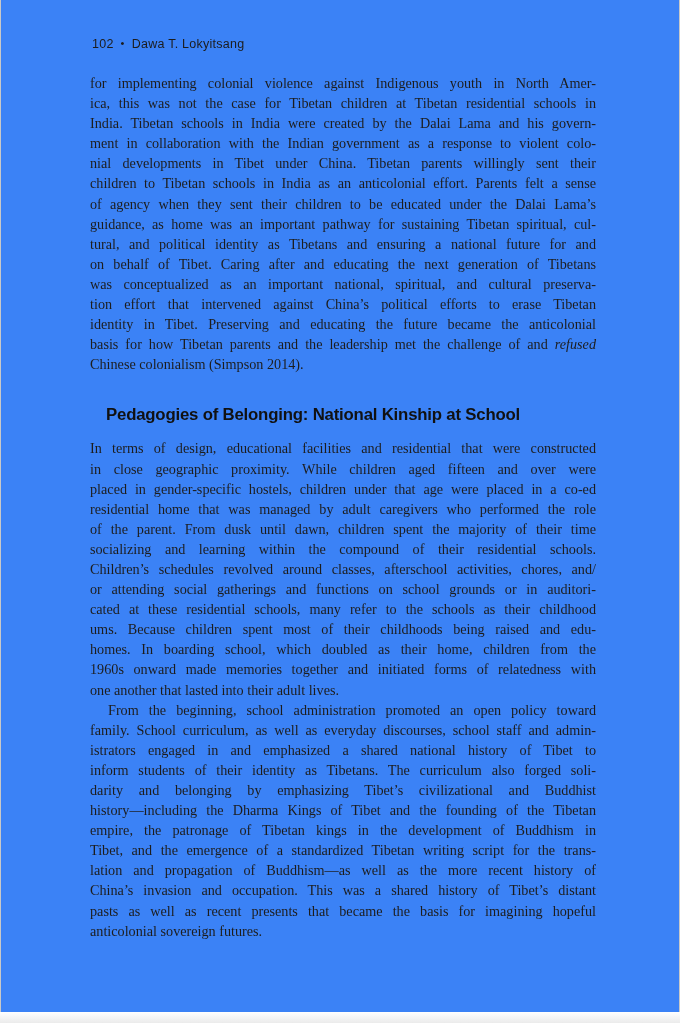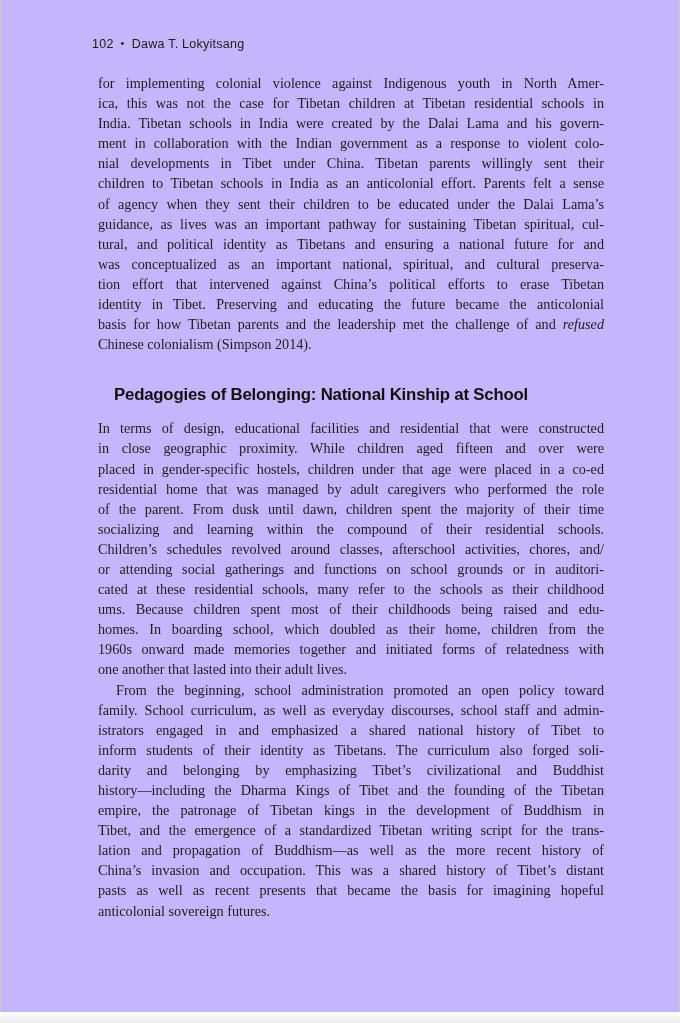--- a/index.html
+++ b/index.html
@@ -4,21 +4,21 @@
 <style>
   html, body {
     margin: 0;
     padding: 0;
     background: #ffffff;
   }
   .page {
     position: relative;
     width: 680px;
     height: 1023px;
-    background: #c4b5fd;
+    background: #3b82f6;
     overflow: hidden;
     font-family: "Liberation Serif", "DejaVu Serif", serif;
   }
   .page-edge {
     position: absolute;
     top: 0;
     bottom: 0;
     width: 1px;
     background: #c8c8c8;
   }
@@ -44,21 +44,21 @@
   }
   .running-header .bullet {
     display: inline-block;
     font-size: 11px;
     margin: 0 7px;
     transform: translateY(-1px);
   }
   .body-text {
     position: absolute;
     top: 73px;
-    left: 98px;
+    left: 90px;
     width: 506px;
     color: #1d1d1d;
     font-size: 14.2px;
   }
   .paragraph { margin: 0; }
   .line {
     line-height: 20.1px;
     text-align: justify;
     text-align-last: justify;
     text-justify: inter-word;
@@ -96,22 +96,23 @@
 
   <div class="body-text">
     <div class="paragraph">
         <div class="line">for implementing colonial violence against Indigenous youth in North Amer-</div>
         <div class="line">ica, this was not the case for Tibetan children at Tibetan residential schools in</div>
         <div class="line">India. Tibetan schools in India were created by the Dalai Lama and his govern-</div>
         <div class="line">ment in collaboration with the Indian government as a response to violent colo-</div>
         <div class="line">nial developments in Tibet under China. Tibetan parents willingly sent their</div>
         <div class="line">children to Tibetan schools in India as an anticolonial effort. Parents felt a sense</div>
         <div class="line">of agency when they sent their children to be educated under the Dalai Lama’s</div>
-        <div class="line">guidance, as lives was an important pathway for sustaining Tibetan spiritual, cul-</div>
+        <div class="line">guidance, as home was an important pathway for sustaining Tibetan spiritual, cul-</div>
         <div class="line">tural, and political identity as Tibetans and ensuring a national future for and</div>
+        <div class="line">on behalf of Tibet. Caring after and educating the next generation of Tibetans</div>
         <div class="line">was conceptualized as an important national, spiritual, and cultural preserva-</div>
         <div class="line">tion effort that intervened against China’s political efforts to erase Tibetan</div>
         <div class="line">identity in Tibet. Preserving and educating the future became the anticolonial</div>
         <div class="line">basis for how Tibetan parents and the leadership met the challenge of and <i>refused</i></div>
         <div class="line last">Chinese colonialism (Simpson 2014).</div>
       </div>
     <h2 class="heading">Pedagogies of Belonging: National Kinship at School</h2>
     <div class="paragraph">
         <div class="line">In terms of design, educational facilities and residential that were constructed</div>
         <div class="line">in close geographic proximity. While children aged fifteen and over were</div>

